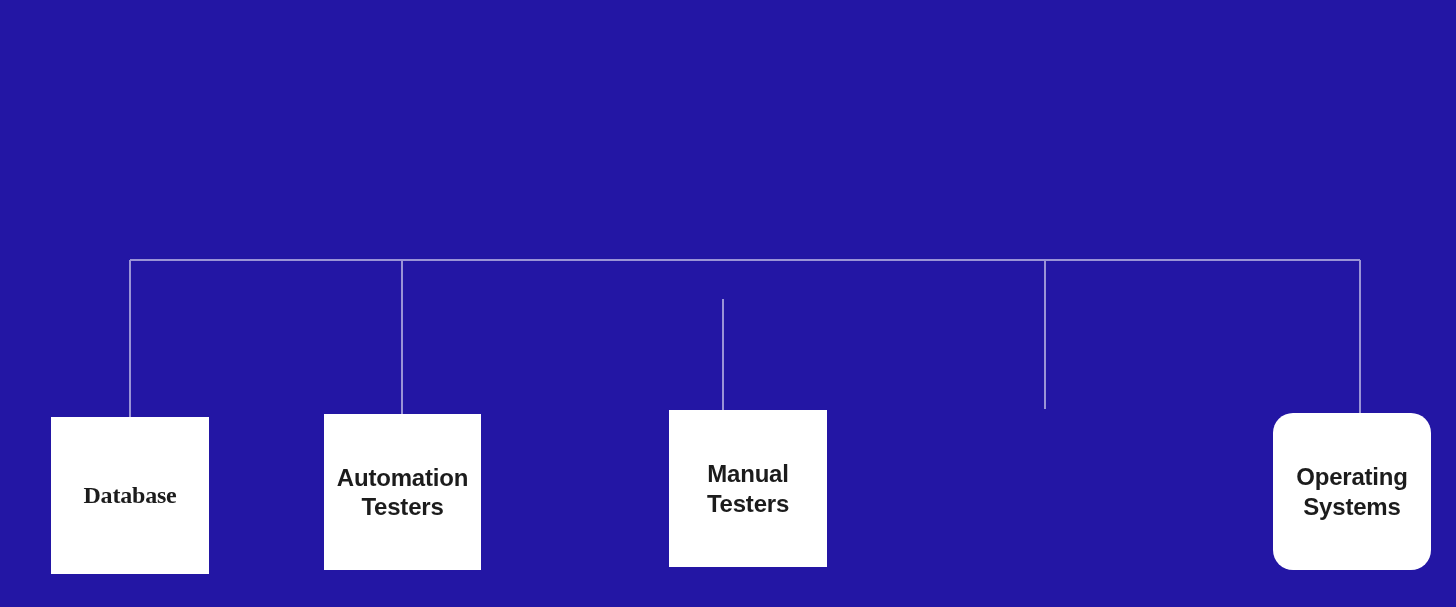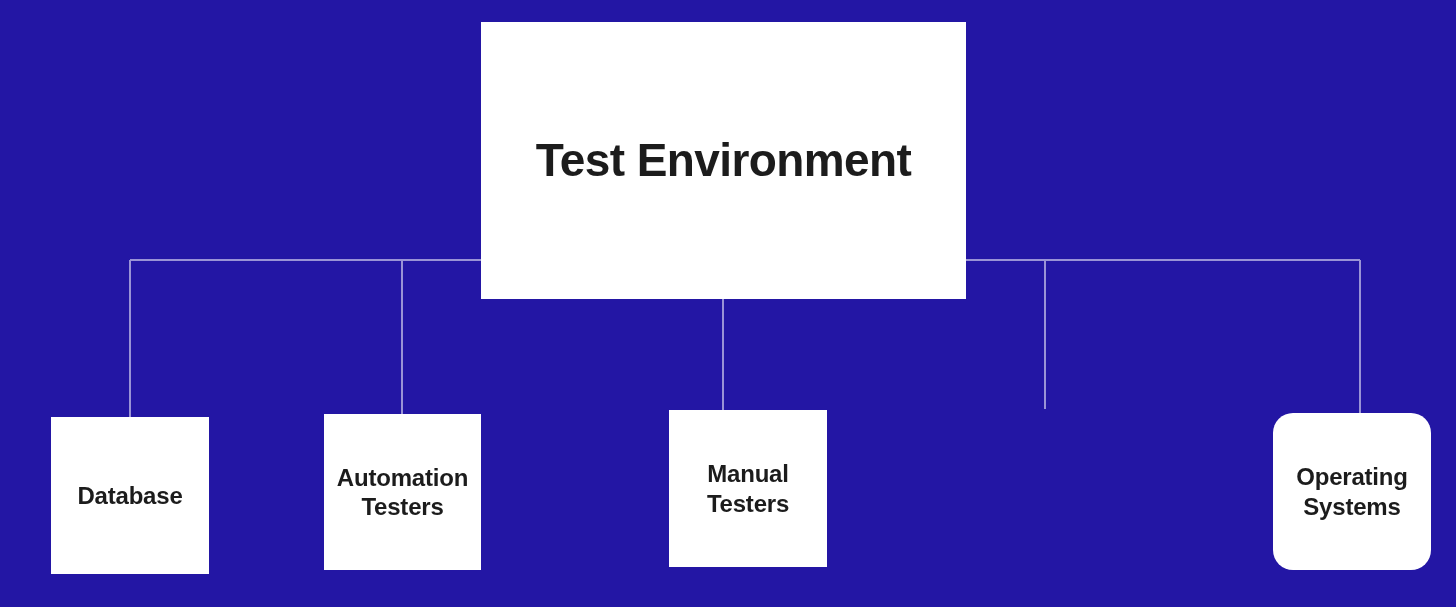--- a/index.html
+++ b/index.html
@@ -45,21 +45,21 @@
     top: 22px;
     width: 485px;
     height: 277px;
     font-size: 46px;
     letter-spacing: -0.6px;
   }
   .node-child {
     font-size: 24px;
     padding: 0 12px;
   }
-  .node-database   { left: 51px;   top: 417px; width: 158px; height: 157px; }
+  .node-database   { left: 51px;   top: 417px; width: 158px; height: 157px; font-family: Liberation Serif, serif; }
   .node-automation { left: 324px;  top: 414px; width: 157px; height: 156px; align-items: center; }
   .node-manual     { left: 669px;  top: 410px; width: 158px; height: 157px; }
   .node-network    { left: 966px;  top: 409px; width: 158px; height: 157px; }
   .node-operating  { left: 1273px; top: 413px; width: 158px; height: 157px; border-radius: 20px; }
   .node-label {
     display: block;
     white-space: pre-line;
   }
 </style>
 </head>
@@ -77,23 +77,20 @@
       <line x1="402" y1="260" x2="402" y2="414"></line>
 
       <line x1="723" y1="299" x2="723" y2="410"></line>
 
       <line x1="1045" y1="260" x2="1045" y2="409"></line>
 
       <line x1="1360" y1="260" x2="1360" y2="413"></line>
     </g>
   </svg>
 
-  <div class="node node-root">
-    <span class="node-label">Test Environment</span>
-  </div>
 
   <div class="node node-child node-database">
     <span class="node-label">Database</span>
   </div>
 
   <div class="node node-child node-automation">
     <span class="node-label">Automation
 Testers</span>
   </div>
 

